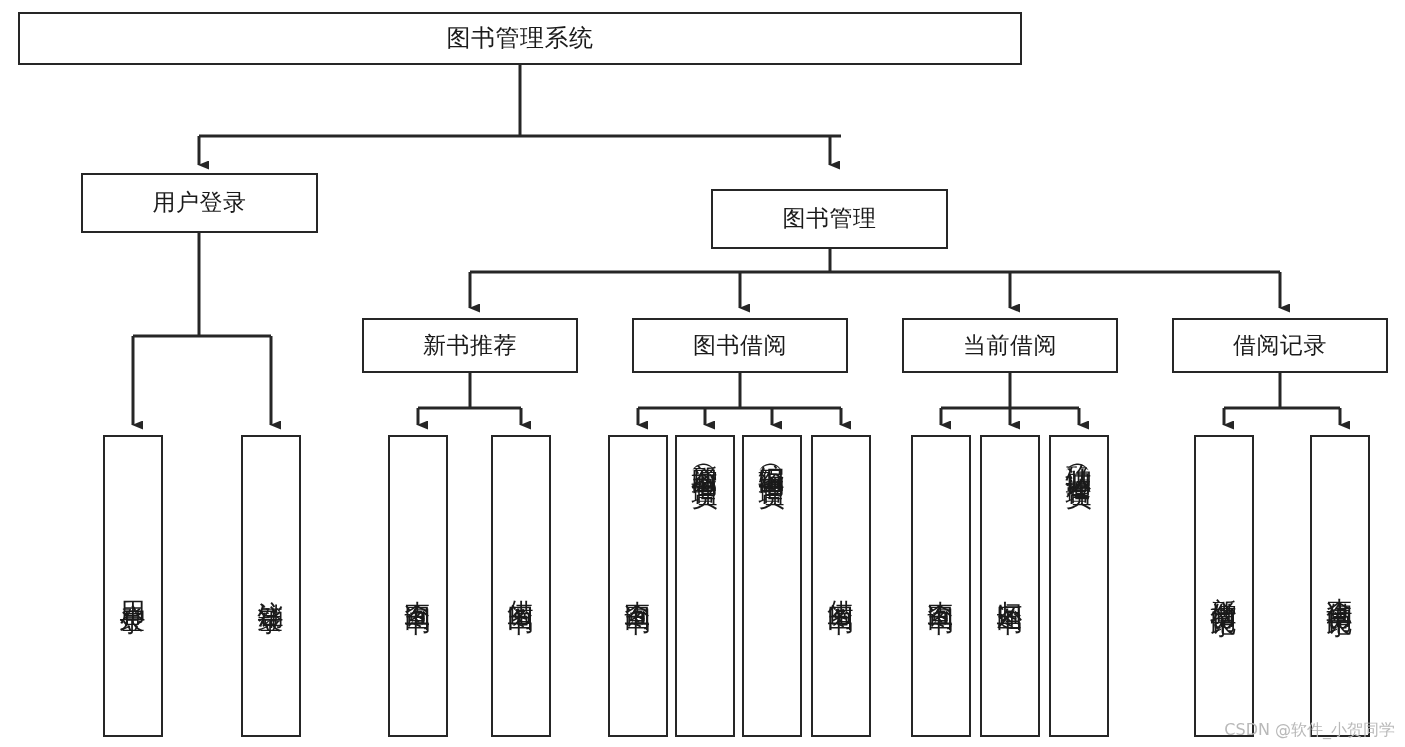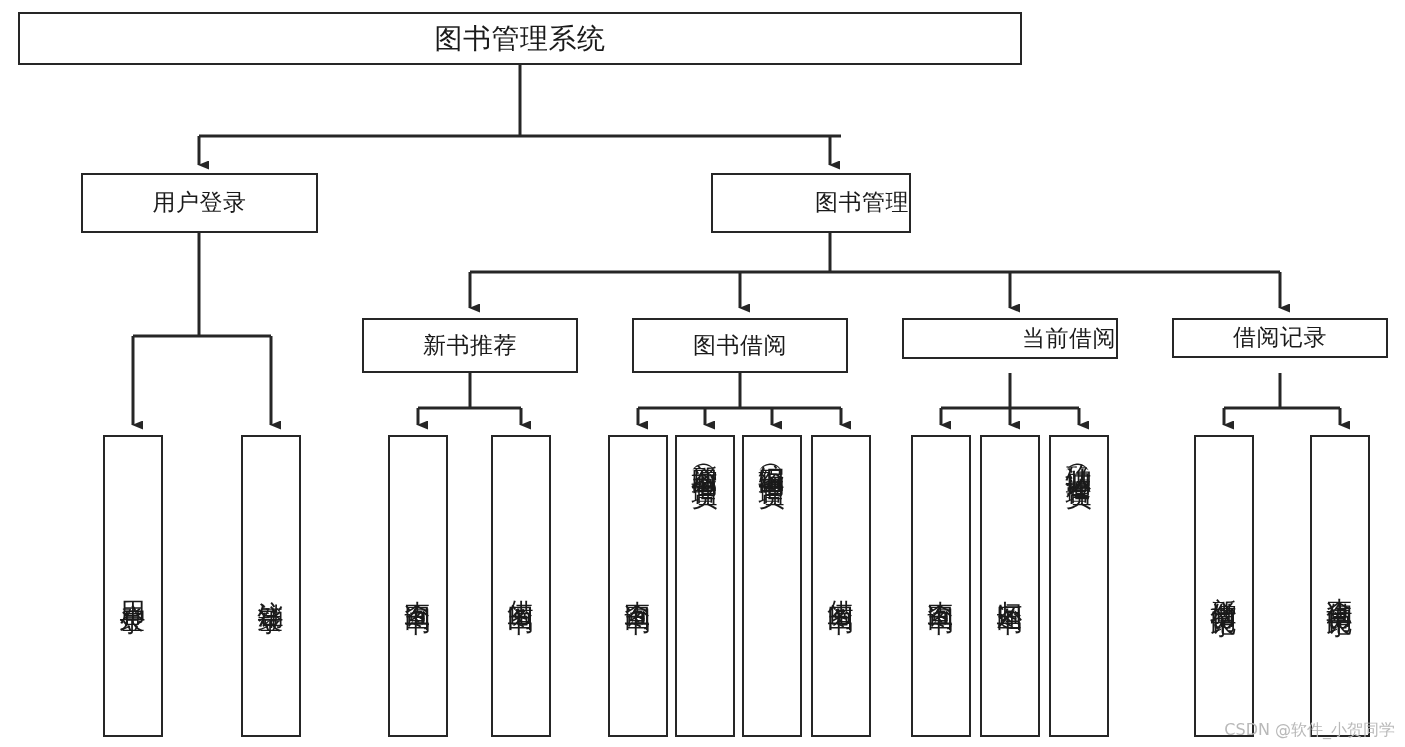--- a/index.html
+++ b/index.html
@@ -42,21 +42,21 @@
     line-height: 1.18;
     color: #1a1a1a;
     white-space: pre;
   }
   
   .h-node .node-label {
     font-size: 23px;
     letter-spacing: 0.5px;
   }
   .h-node.root .node-label {
-    font-size: 28px;
+    font-size: 24px;
   }
   
   .v-node {
     align-items: flex-start;
     padding-top: 6px;
   }
   .v-node.center {
     align-items: center;
     padding-top: 0;
   }
@@ -135,37 +135,37 @@
   </svg>
 
   <div class="node h-node root" style="left:18px; top:12px; width:1004px; height:53px;">
     <span class="node-label">图书管理系统</span>
   </div>
 
   <div class="node h-node" style="left:81px; top:173px; width:237px; height:60px;">
     <span class="node-label">用户登录</span>
   </div>
 
-  <div class="node h-node" style="left:711px; top:173px; width:200px; height:60px;justify-content:flex-end;">
+  <div class="node h-node" style="left:711px; top:189px; width:237px; height:60px;">
     <span class="node-label">图书管理</span>
   </div>
 
   <div class="node h-node" style="left:632px; top:318px; width:216px; height:55px;">
     <span class="node-label">图书借阅</span>
   </div>
 
   <div class="node h-node" style="left:362px; top:318px; width:216px; height:55px;">
     <span class="node-label">新书推荐</span>
   </div>
 
-  <div class="node h-node" style="left:902px; top:318px; width:216px; height:41px;justify-content:flex-end;">
+  <div class="node h-node" style="left:902px; top:318px; width:216px; height:55px;">
     <span class="node-label">当前借阅</span>
   </div>
 
-  <div class="node h-node" style="left:1172px; top:318px; width:216px; height:40px;">
+  <div class="node h-node" style="left:1172px; top:318px; width:216px; height:55px;">
     <span class="node-label">借阅记录</span>
   </div>
 
   <div class="node v-node center" style="left:103px; top:435px; width:60px; height:302px;">
     <span class="node-label">用户登录</span>
   </div>
 
   <div class="node v-node center" style="left:241px; top:435px; width:60px; height:302px;">
     <span class="node-label">注销登录</span>
   </div>

